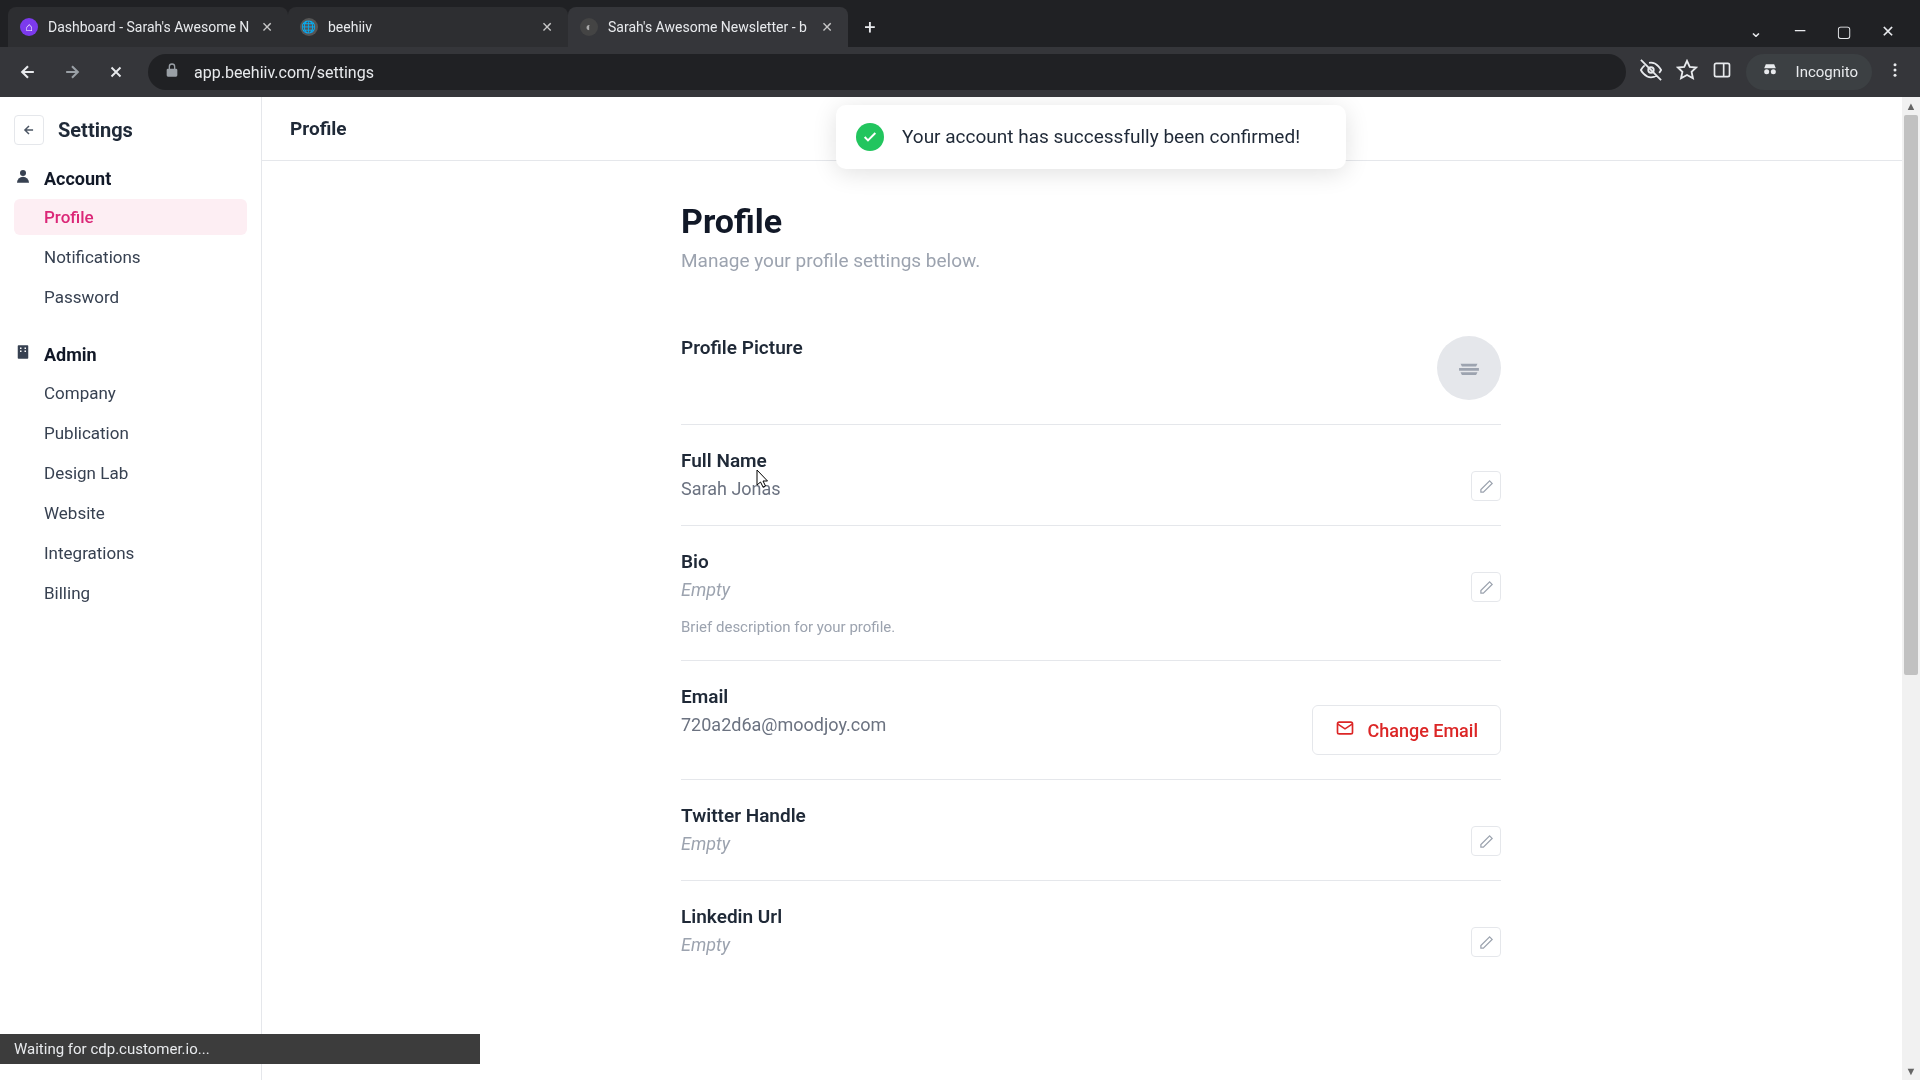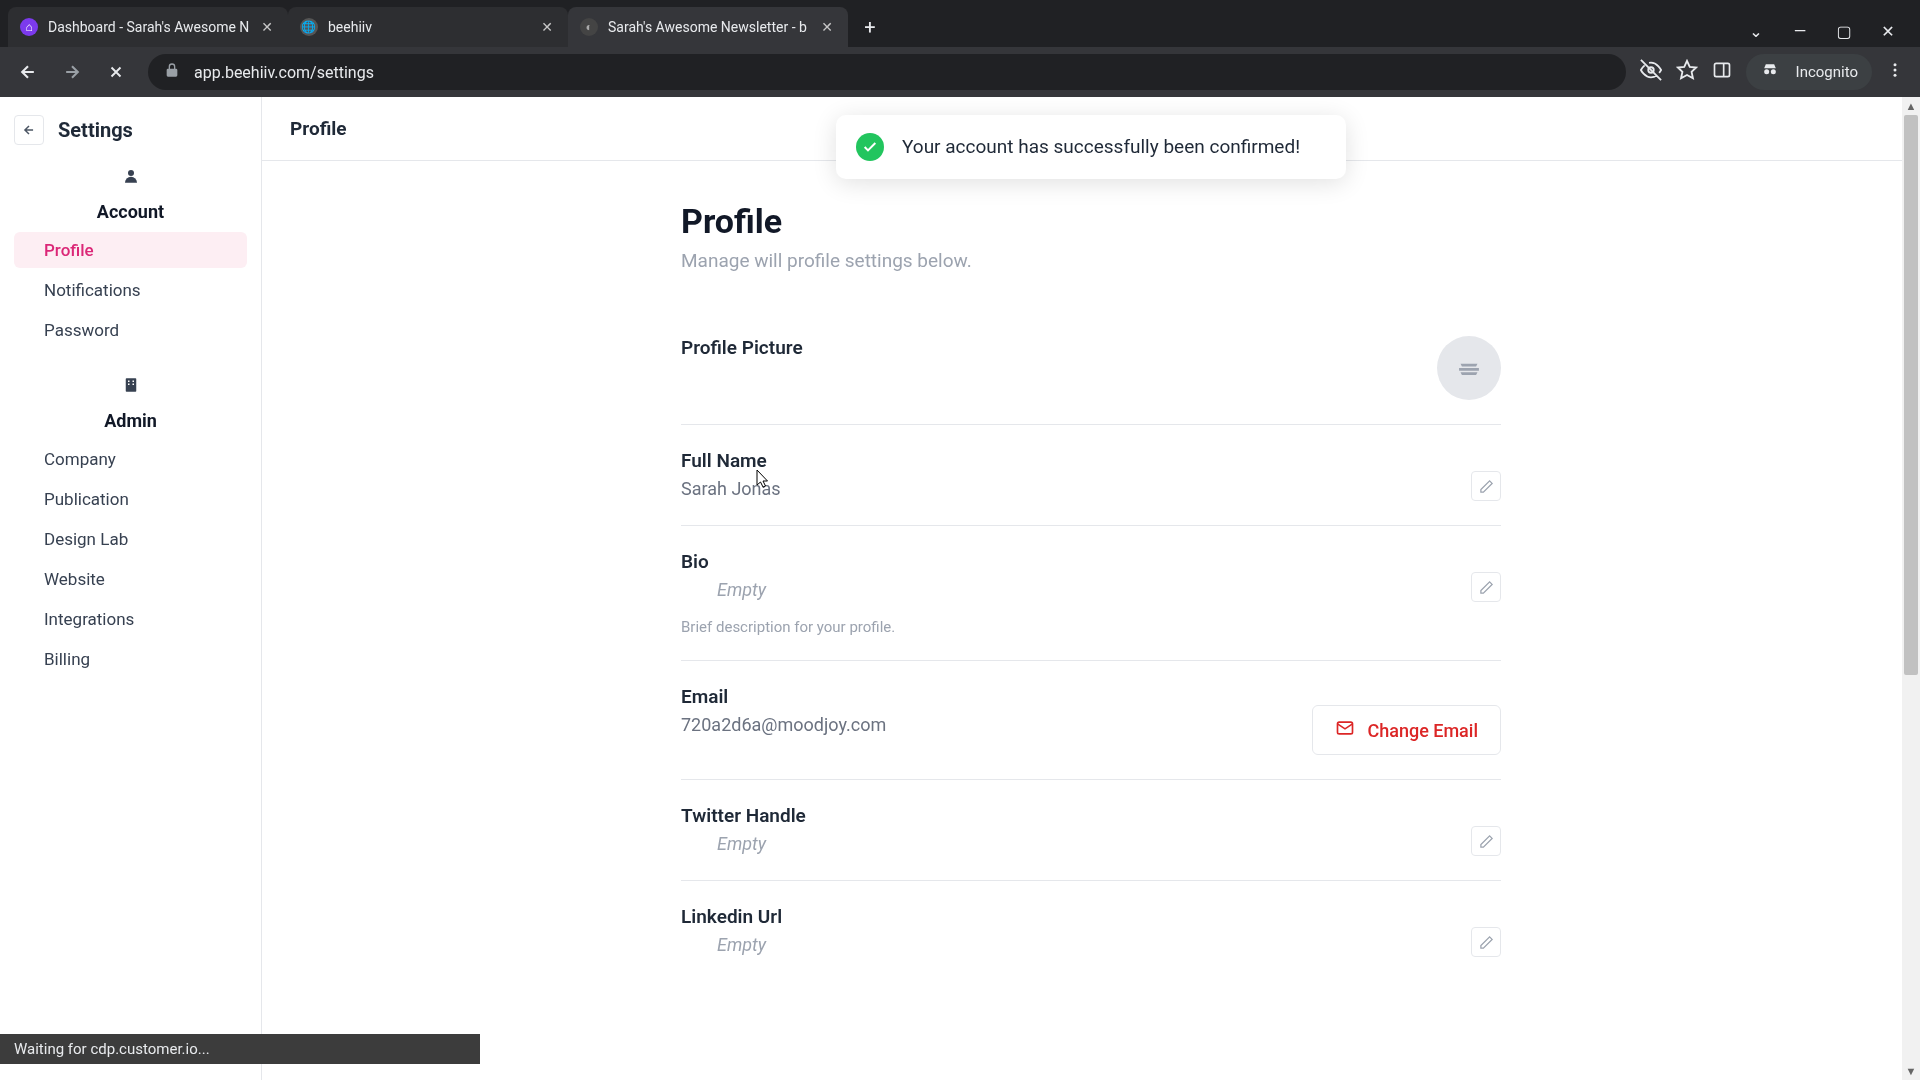--- a/index.html
+++ b/index.html
@@ -24,45 +24,45 @@
     .url-bar .lock { margin-right:14px; color:#9aa0a6; }
     .toolbar-right { display:flex; align-items:center; gap:14px; color:#e8eaed; padding-right:6px; }
     .incog-chip { display:flex; align-items:center; gap:16px; background:#3c4043; padding:6px 14px; border-radius:20px; font-size:15px; }
 
     
     .app { display:flex; height: calc(1080px - 97px); position:relative; }
     .sidebar { width: 262px; border-right:1px solid #e5e7eb; padding: 18px 14px; }
     .sidebar-header { display:flex; align-items:center; gap:14px; margin-bottom: 22px; }
     .back-square { width:30px; height:30px; border:1px solid #e5e7eb; border-radius:4px; display:flex; align-items:center; justify-content:center; color:#4b5563; font-size:15px; }
     .sidebar-title { font-weight:700; font-size:20px; color:#1f2937; }
-    .group-head { display:flex; align-items:center; gap:12px; font-weight:700; font-size:18px; color:#111827; margin: 16px 0 10px; flex-direction: column; }
+    .group-head { display:flex; align-items:center; gap:12px; font-weight:700; font-size:18px; color:#111827; margin: 16px 0 10px; }
     .group-head .gicon { width:18px; color:#374151; }
     .nav-item { padding:8px 14px 8px 30px; font-size:17px; color:#374151; border-radius:6px; margin-bottom:4px; cursor:pointer; }
     .nav-item.active { background:#fdeef3; color:#db2777; font-weight:500; }
 
     .main { flex:1; overflow-y:auto; position:relative; }
     .crumb-bar { padding: 20px 28px; border-bottom:1px solid #e5e7eb; font-size:19px; font-weight:700; color:#1f2937; }
     .content { max-width: 860px; margin: 0 auto; padding: 40px 20px 200px; }
     .page-title { font-size:34px; font-weight:700; color:#111827; margin-bottom:8px; }
     .page-sub { font-size:19px; color:#9ca3af; margin-bottom:40px; }
 
     .row { display:flex; justify-content:space-between; align-items:flex-start; padding: 24px 0; border-bottom:1px solid #e5e7eb; }
     .row.noborder { border-bottom:none; }
     .row .left { flex:1; }
     .field-label { font-size:19px; font-weight:600; color:#1f2937; margin-bottom:6px; }
     .field-desc { font-size:18px; color:#9ca3af; }
     .field-value { font-size:18px; color:#6b7280; }
-    .field-empty { font-size:18px; color:#9ca3af; font-style:italic;margin-left:36px; }
+    .field-empty { font-size:18px; color:#9ca3af; font-style:italic; }
     .field-help { font-size:15px; color:#9ca3af; margin-top:18px; }
     .avatar-circle { width:64px; height:64px; border-radius:50%; background:#e5e7eb; display:flex; align-items:center; justify-content:center; color:#9ca3af; }
     .edit-btn { width:30px; height:30px; border:1px solid #e5e7eb; border-radius:4px; display:flex; align-items:center; justify-content:center; color:#9ca3af; margin-top:22px; }
     .change-email-btn { border:1px solid #e5e7eb; border-radius:6px; padding:12px 22px; display:flex; align-items:center; gap:12px; color:#dc2626; font-size:18px; font-weight:500; margin-top:20px; cursor:pointer; }
 
     
-    .toast { position:absolute; top: 18px; left:50%; transform:translateX(-50%); background:#fff; border-radius:10px; box-shadow:0 4px 24px rgba(0,0,0,0.12); padding:18px 28px 18px 20px; display:flex; align-items:center; gap:18px; width:510px; z-index:50; }
+    .toast { position:absolute; top: 8px; left:50%; transform:translateX(-50%); background:#fff; border-radius:10px; box-shadow:0 4px 24px rgba(0,0,0,0.12); padding:18px 28px 18px 20px; display:flex; align-items:center; gap:18px; width:510px; z-index:50; }
     .toast .check { width:28px; height:28px; border-radius:50%; background:#22c55e; display:flex; align-items:center; justify-content:center; color:#fff; flex-shrink:0; }
     .toast .msg { font-size:19px; color:#1f2937; line-height:1.35; }
 
     
     .status-bar { position:absolute; bottom:16px; left:0; background:#3c3c3c; color:#e8eaed; font-size:15px; padding:6px 14px; min-width:480px; }
 
     
     .scrollbar { position:absolute; right:0; top:0; width:18px; height:100%; background:#f1f1f1; }
     .scroll-thumb { position:absolute; top:18px; width:14px; left:2px; height:560px; background:#c1c1c1; border-radius:2px; }
     .scroll-arrow { position:absolute; width:18px; height:18px; display:flex; align-items:center; justify-content:center; color:#666; font-size:11px; background:#f1f1f1; }
@@ -216,21 +216,21 @@
       <div class="check">
         <svg width="16" height="16" viewBox="0 0 24 24" fill="none" stroke="#fff" stroke-width="3">
             <polyline points="20 6 9 17 4 12"></polyline>
           </svg>
       </div>
       <div class="msg">Your account has successfully been confirmed!</div>
     </div>
 
     <div class="content">
       <div class="page-title">Profile</div>
-      <div class="page-sub">Manage will profile settings below.</div>
+      <div class="page-sub">Manage your profile settings below.</div>
 
       <div class="row">
         <div class="left">
           <div class="field-label">Profile Picture</div>
         </div>
         <div class="avatar-circle">
           <svg width="34" height="34" viewBox="0 0 24 24" fill="currentColor">
               <path d="M6 9h12l-1 2H7l-1-2zm-1 3h14v2H5v-2zm1 3h12l-1 2H7l-1-2z"></path>
             </svg>
         </div>

